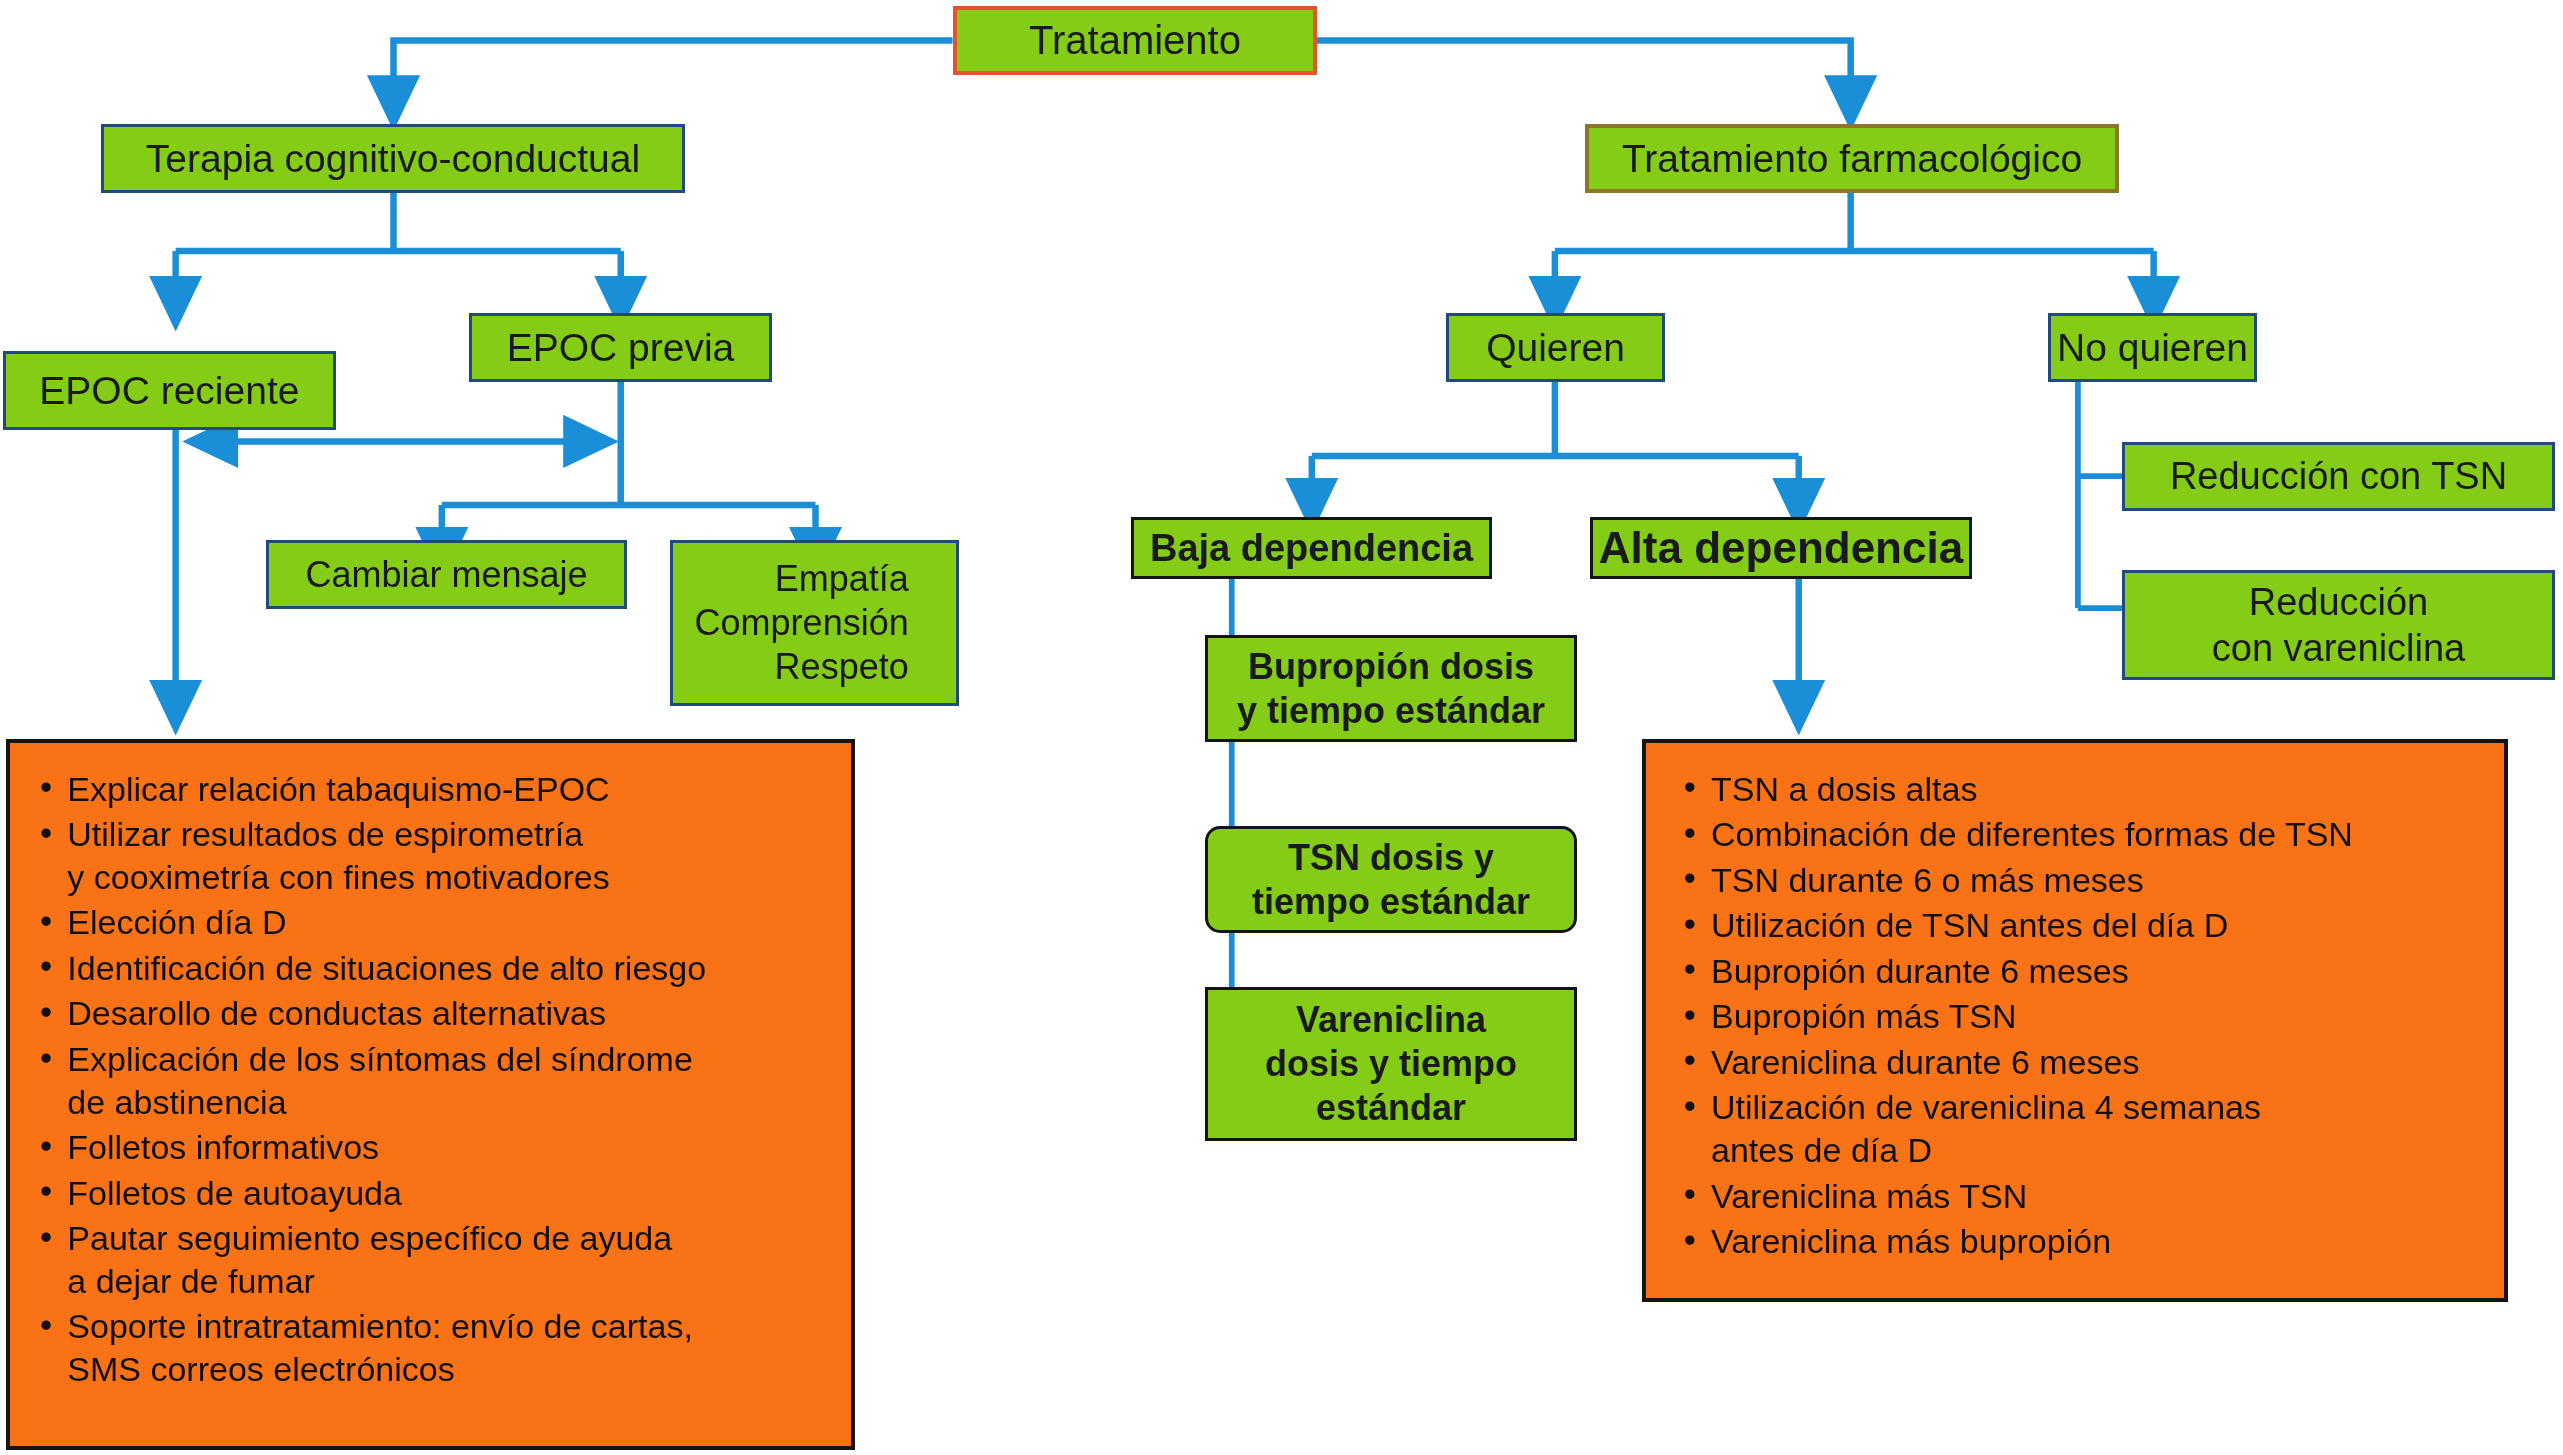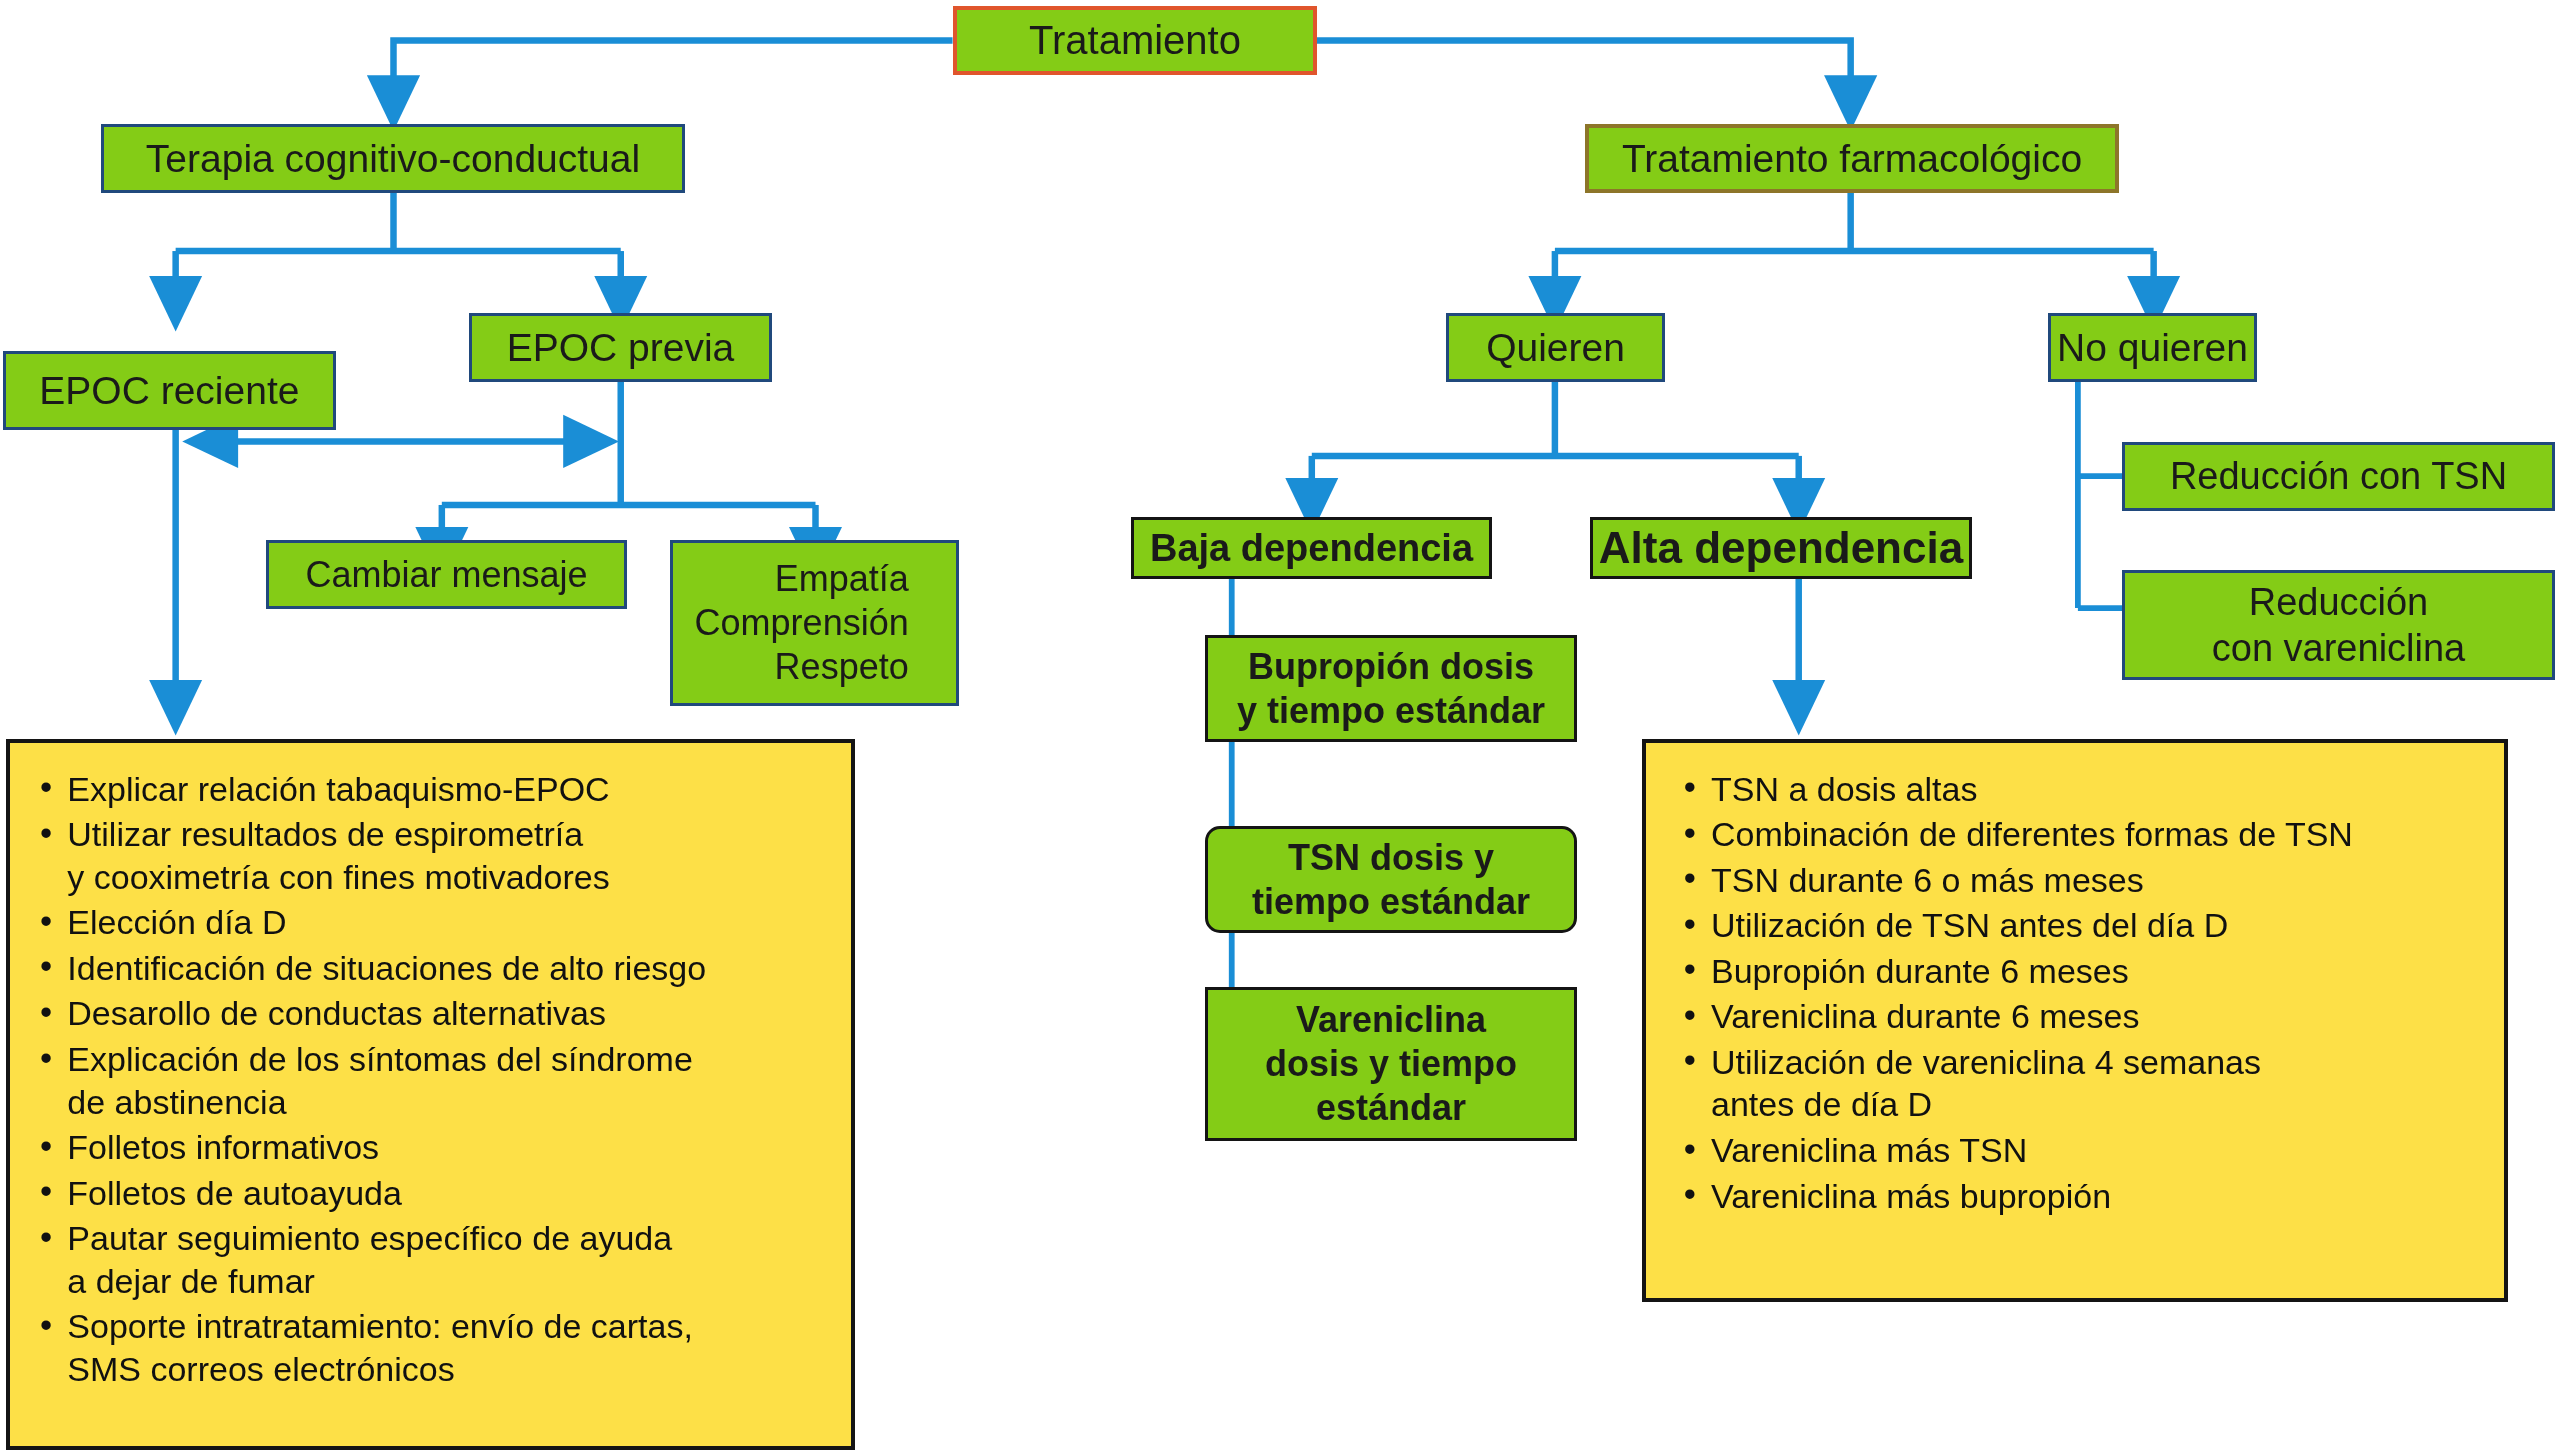--- a/index.html
+++ b/index.html
@@ -24,21 +24,21 @@
     line-height:1.22;
     white-space:pre-line;
   }
   .node.b-navy{border:3.6px solid #20497c;}
   .node.b-orange{border:4.3px solid #e0552c;}
   .node.b-gold{border:4.3px solid #8d7529;}
   .node.b-black{border:3.6px solid #141414;font-weight:bold;}
   .listbox{
     position:absolute;
     box-sizing:border-box;
-    background:#fde047;
+    background:#f97316;
     border:4.3px solid #141414;
     padding:24.5px 20px 20px 24.5px;
     color:#111111;
   }
   .listbox ul{margin:0;padding:0;list-style:none;}
   .listbox li{
     position:relative;
     padding-left:33px;
     margin:0 0 2.9px 0;
     line-height:1.255;
@@ -200,20 +200,21 @@
     </ul>
   </div>
 
   <div class="listbox" style="left:1642px;top:739px;width:866px;height:563px;font-size:34px;padding-left:32px;">
     <ul>
       <li>TSN a dosis altas</li>
       <li>Combinación de diferentes formas de TSN</li>
       <li>TSN durante 6 o más meses</li>
       <li>Utilización de TSN antes del día D</li>
       <li>Bupropión durante 6 meses</li>
+      <li>Bupropión más TSN</li>
       <li>Vareniclina durante 6 meses</li>
       <li>Utilización de vareniclina 4 semanas
 antes de día D</li>
       <li>Vareniclina más TSN</li>
       <li>Vareniclina más bupropión</li>
     </ul>
   </div>
 
 </div>
 

